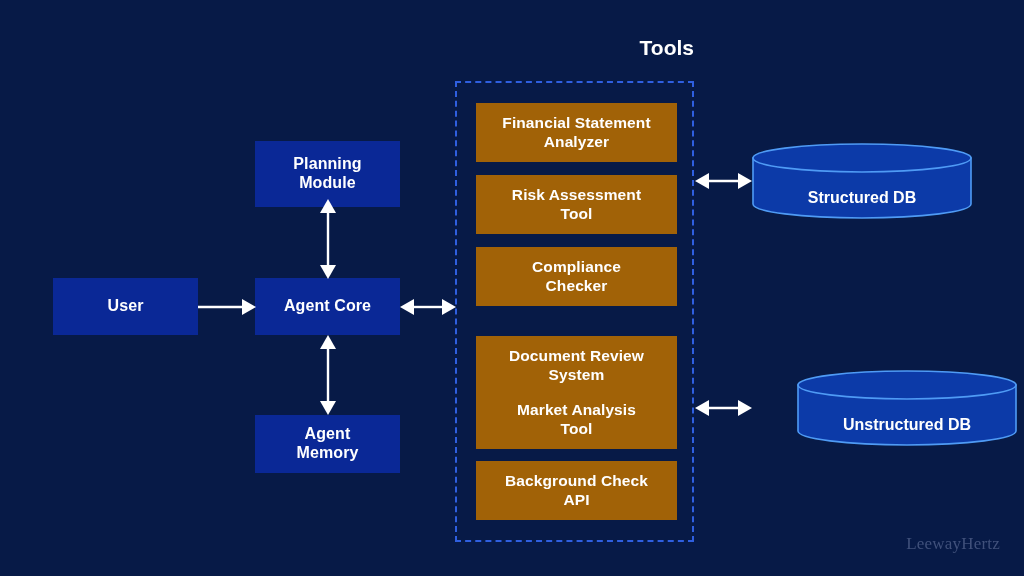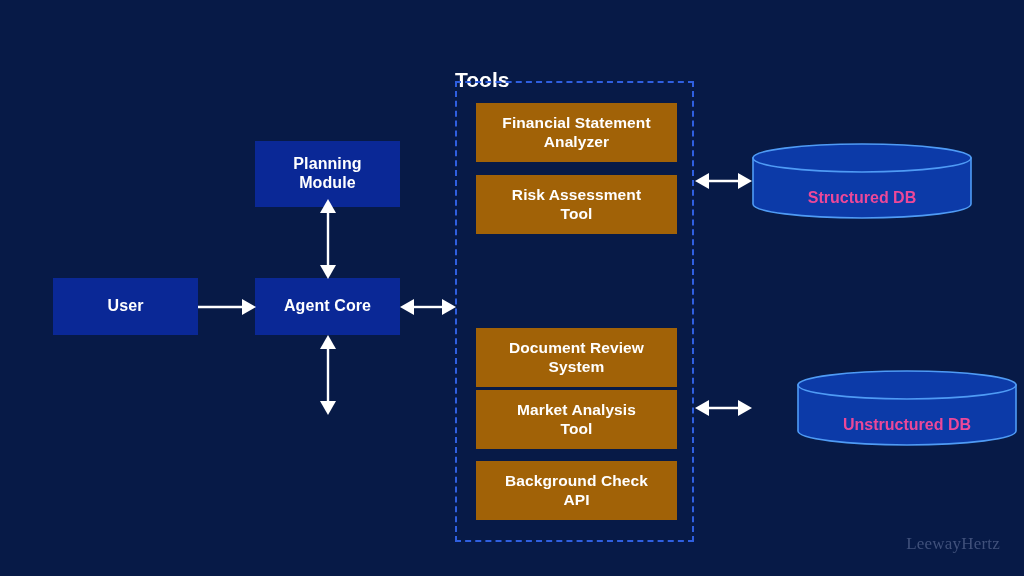--- a/index.html
+++ b/index.html
@@ -56,44 +56,43 @@
     height: 461px;
     box-sizing: border-box;
     border: 2px dashed #2f5fe0;
     background: transparent;
   }
   #tools-title {
     position: absolute;
     left: 455px;
     top: 36px;
     width: 239px;
-    text-align: left;
+    text-align: right;
     color: #ffffff;
     font-size: 21px;
     font-weight: bold;
-    margin-top: 32px;
   }
 
   
   .arrow-svg {
     position: absolute;
     overflow: visible;
   }
 
   
   .db {
     position: absolute;
   }
   .db svg { display: block; }
   .db-label {
     position: absolute;
     left: 0;
     width: 100%;
     text-align: center;
-    color: #ec4899;
+    color: #ffffff;
     font-size: 16px;
     font-weight: bold;
     pointer-events: none;
   }
 
   
   #watermark {
     position: absolute;
     right: 24px;
     bottom: 22px;
@@ -112,37 +111,41 @@
   <div id="tools-title">Tools</div>
 
   <div id="tools-group"></div>
 
   <div class="node tool-node" style="left:476px; top:103px; width:201px; height:59px;">Financial Statement
 Analyzer</div>
 
   <div class="node tool-node" style="left:476px; top:175px; width:201px; height:59px;">Risk Assessment
 Tool</div>
 
+  <div class="node tool-node" style="left:476px; top:247px; width:201px; height:59px;">Compliance
+Checker</div>
 
-  <div class="node tool-node" style="left:476px; top:328px; width:201px; height:59px;">Document Review
+  <div class="node tool-node" style="left:476px; top:336px; width:201px; height:59px;">Document Review
 System</div>
 
   <div class="node tool-node" style="left:476px; top:390px; width:201px; height:59px;">Market Analysis
 Tool</div>
 
   <div class="node tool-node" style="left:476px; top:461px; width:201px; height:59px;">Background Check
 API</div>
 
   <div class="node core-node" style="left:53px; top:278px; width:145px; height:57px;">User</div>
 
   <div class="node core-node" style="left:255px; top:278px; width:145px; height:57px;">Agent Core</div>
 
   <div class="node core-node" style="left:255px; top:141px; width:145px; height:66px;">Planning
 Module</div>
 
+  <div class="node core-node" style="left:255px; top:415px; width:145px; height:58px;">Agent
+Memory</div>
 
   <svg class="arrow-svg" style="left:198px; top:296px;" width="58" height="22">
     <line x1="0" y1="11" x2="44" y2="11" stroke="#ffffff" stroke-width="2.4"></line>
     <polygon points="44,3 58,11 44,19" fill="#ffffff"></polygon>
   </svg>
 
   <svg class="arrow-svg" style="left:317px; top:199px;" width="22" height="80">
     <line x1="11" y1="12" x2="11" y2="68" stroke="#ffffff" stroke-width="2.4"></line>
     <polygon points="3,14 11,0 19,14" fill="#ffffff"></polygon>
     <polygon points="3,66 11,80 19,66" fill="#ffffff"></polygon>

